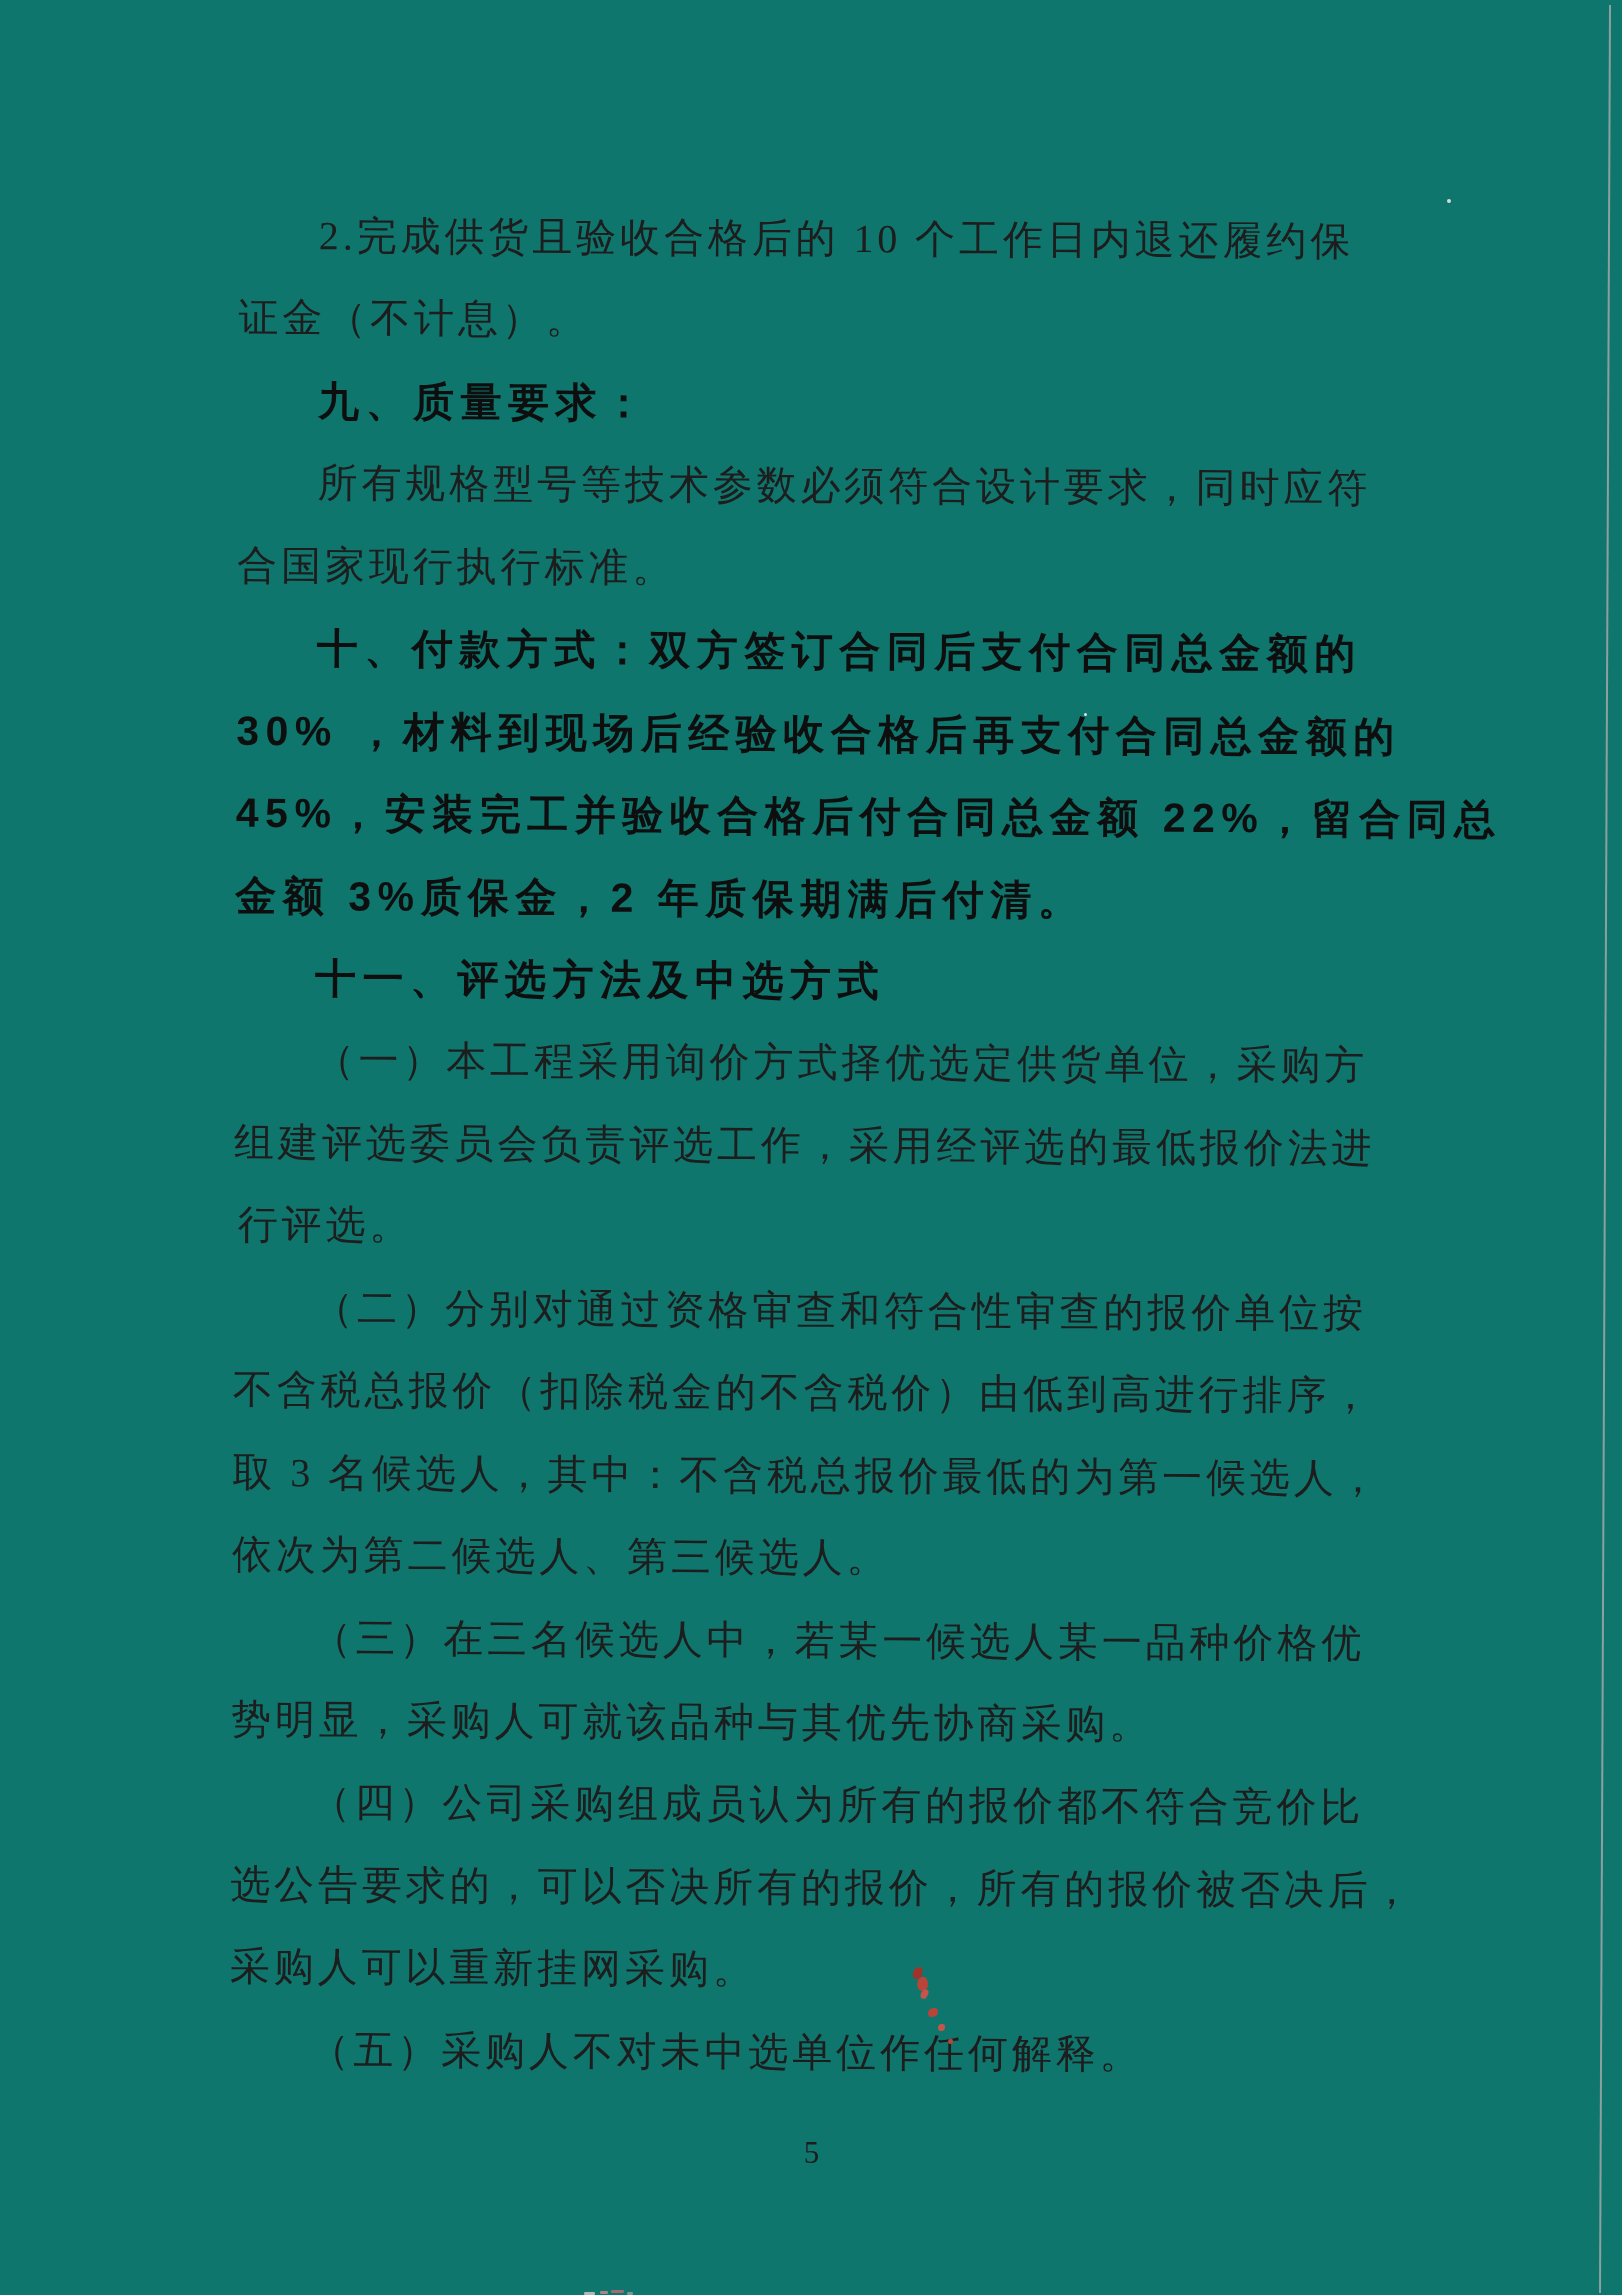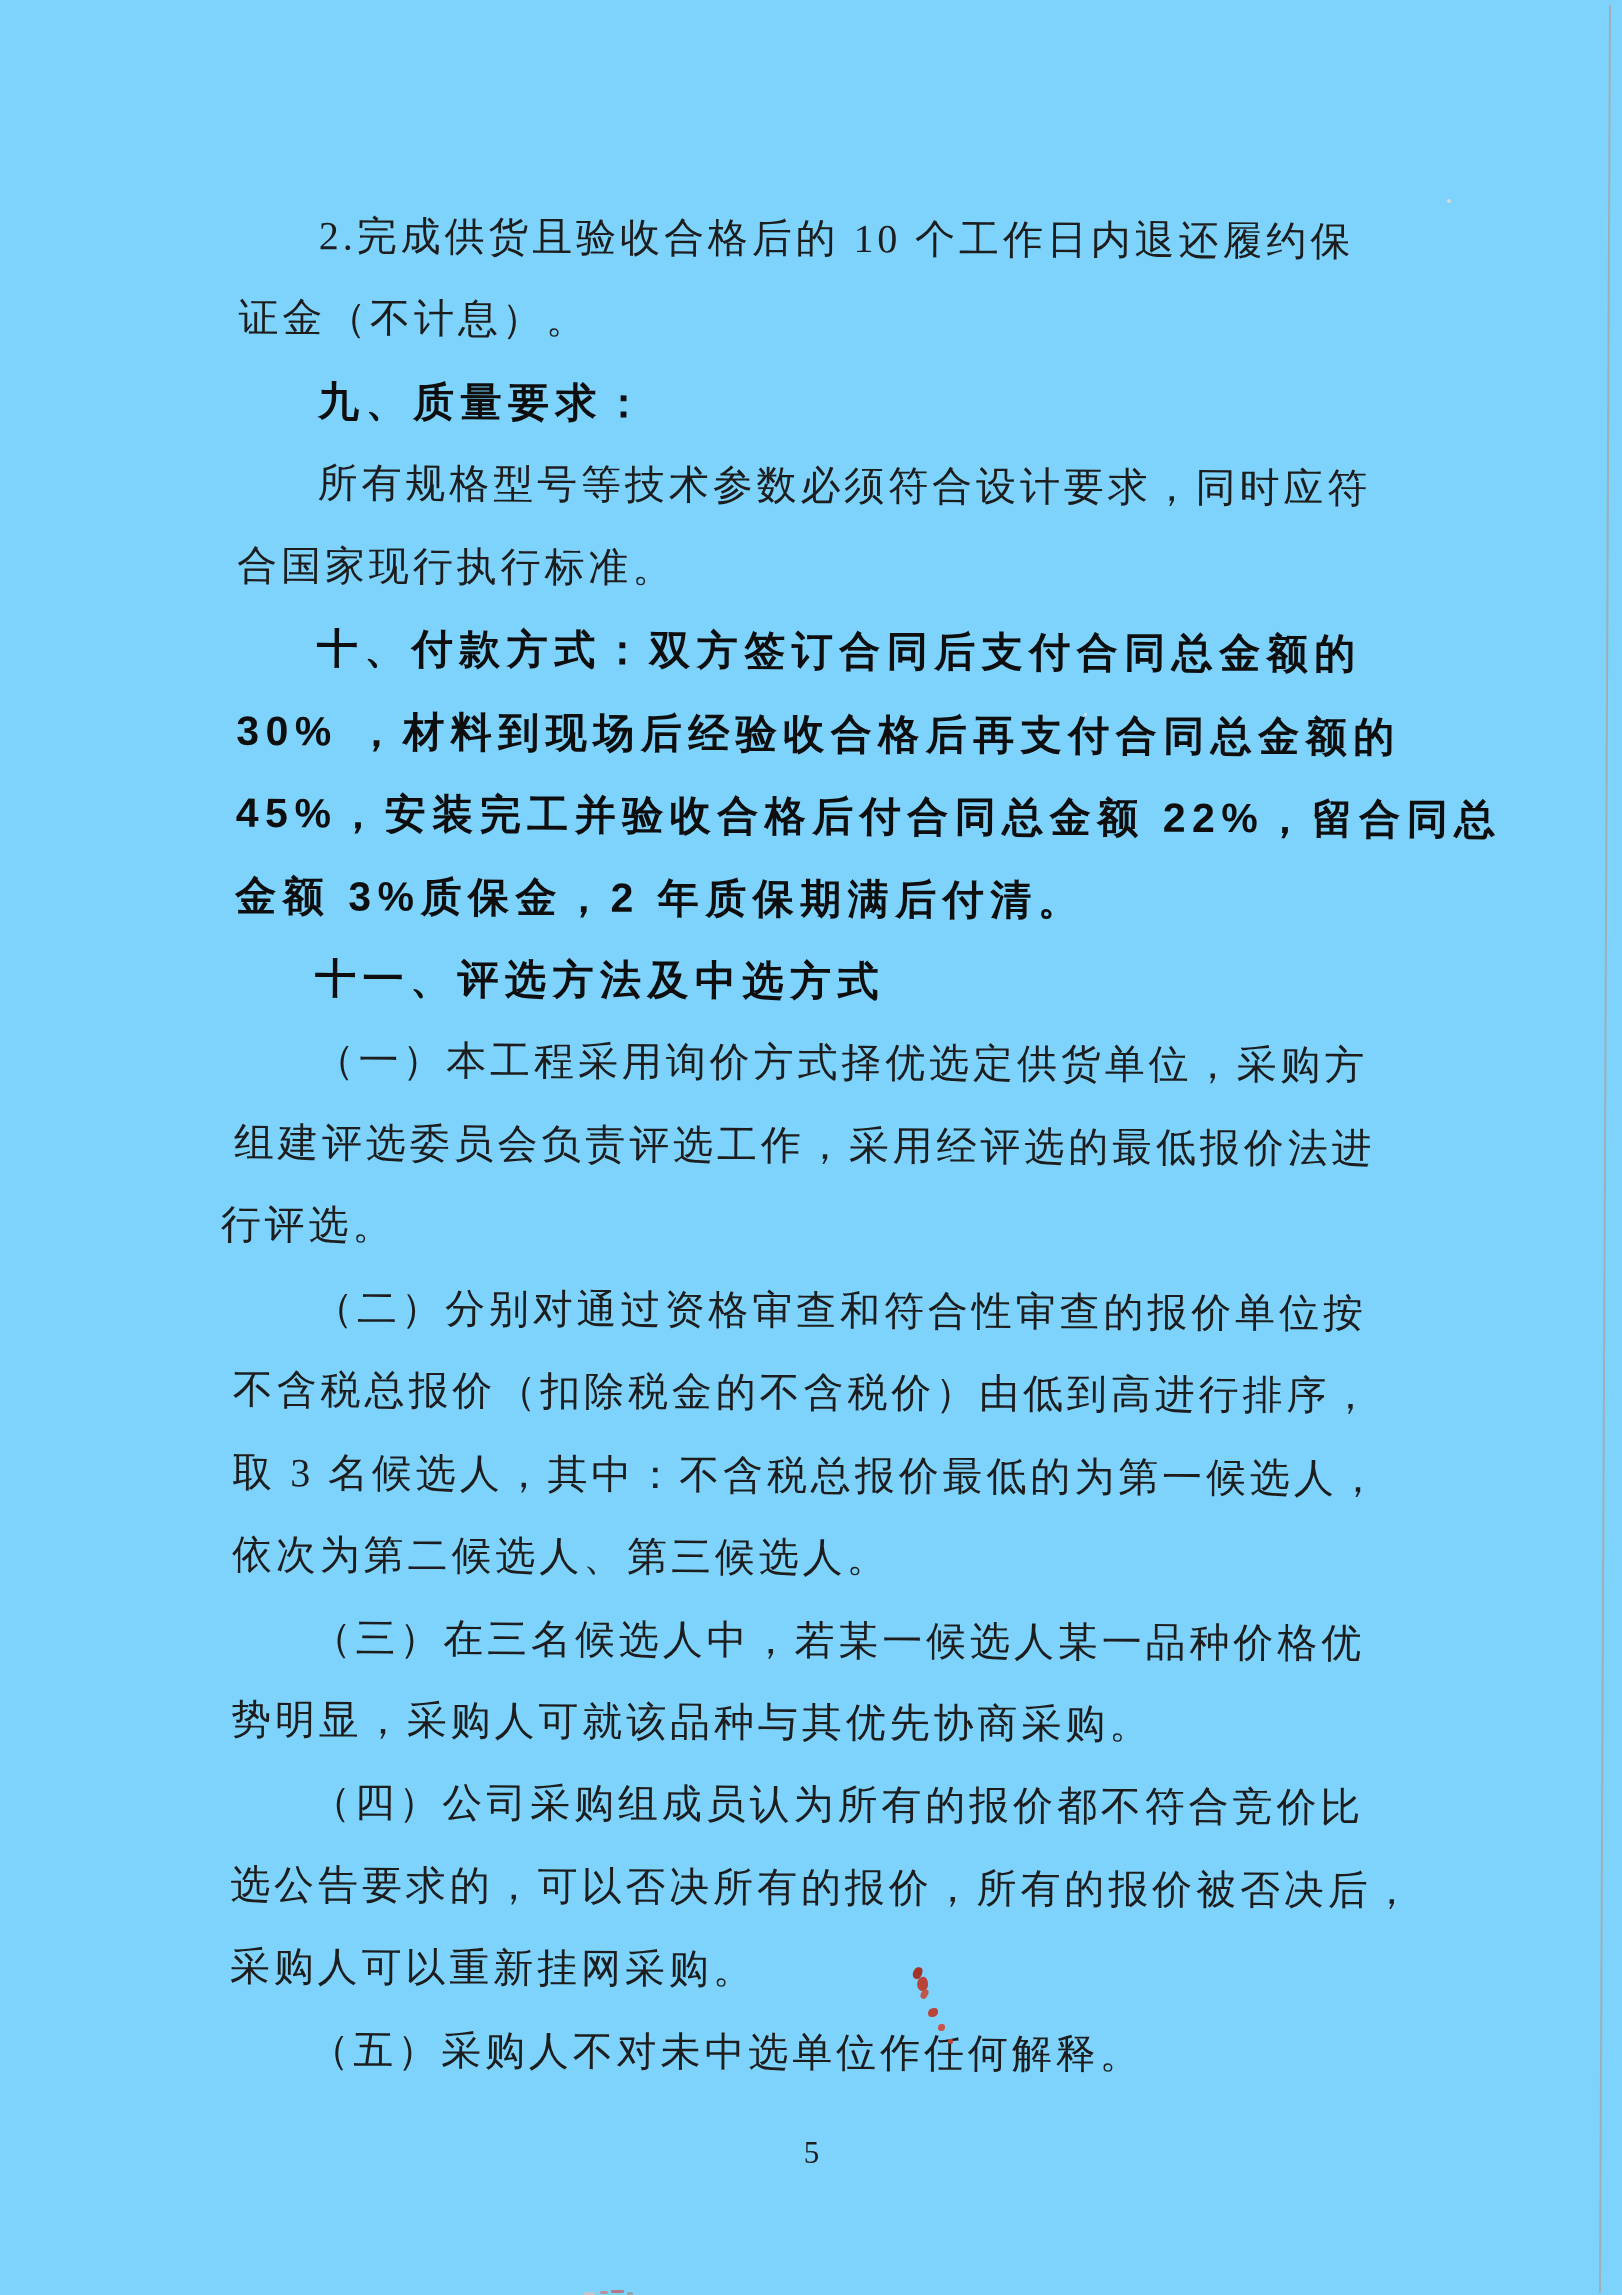--- a/index.html
+++ b/index.html
@@ -4,21 +4,21 @@
 <style>
   html, body {
     margin: 0;
     padding: 0;
     background: #ffffff;
   }
   #page {
     position: relative;
     width: 1623px;
     height: 2295px;
-    background: #7dd3fc;
+    background: #0f766e;
     overflow: hidden;
     font-family: "Liberation Serif", serif;
   }
   #text-block {
     position: absolute;
     left: 0; top: 0;
     width: 1623px;
     height: 2295px;
     transform: rotate(0.3deg);
     transform-origin: 262px 216px;
@@ -91,21 +91,21 @@
       <div class="line bold" style="top: 381px; left: 319px;">九、质量要求：</div>
       <div class="line" style="top: 463px; left: 319px;">所有规格型号等技术参数必须符合设计要求，同时应符</div>
       <div class="line" style="top: 546px; left: 239px;">合国家现行执行标准。</div>
       <div class="line bold" style="top: 628px; left: 319px;">十、付款方式：双方签订合同后支付合同总金额的</div>
       <div class="line bold" style="top: 711px; left: 239px;">30% ，材料到现场后经验收合格后再支付合同总金额的</div>
       <div class="line bold" style="top: 793px; left: 239px;">45%，安装完工并验收合格后付合同总金额 22%，留合同总</div>
       <div class="line bold" style="top: 876px; left: 239px;">金额 3%质保金，2 年质保期满后付清。</div>
       <div class="line bold" style="top: 958px; left: 319px;">十一、评选方法及中选方式</div>
       <div class="line" style="top: 1040px; left: 319px;">（一）本工程采用询价方式择优选定供货单位，采购方</div>
       <div class="line" style="top: 1123px; left: 239px;">组建评选委员会负责评选工作，采用经评选的最低报价法进</div>
-      <div class="line" style="top: 1205px; left: 226px;">行评选。</div>
+      <div class="line" style="top: 1205px; left: 243px;">行评选。</div>
       <div class="line" style="top: 1288px; left: 319px;">（二）分别对通过资格审查和符合性审查的报价单位按</div>
       <div class="line" style="top: 1370px; left: 239px;">不含税总报价（扣除税金的不含税价）由低到高进行排序，</div>
       <div class="line" style="top: 1453px; left: 239px;">取 3 名候选人，其中：不含税总报价最低的为第一候选人，</div>
       <div class="line" style="top: 1535px; left: 239px;">依次为第二候选人、第三候选人。</div>
       <div class="line" style="top: 1618px; left: 319px;">（三）在三名候选人中，若某一候选人某一品种价格优</div>
       <div class="line" style="top: 1700px; left: 239px;">势明显，采购人可就该品种与其优先协商采购。</div>
       <div class="line" style="top: 1782px; left: 319px;">（四）公司采购组成员认为所有的报价都不符合竞价比</div>
       <div class="line" style="top: 1865px; left: 239px;">选公告要求的，可以否决所有的报价，所有的报价被否决后，</div>
       <div class="line" style="top: 1947px; left: 239px;">采购人可以重新挂网采购。</div>
       <div class="line" style="top: 2030px; left: 319px;">（五）采购人不对未中选单位作任何解释。</div>

